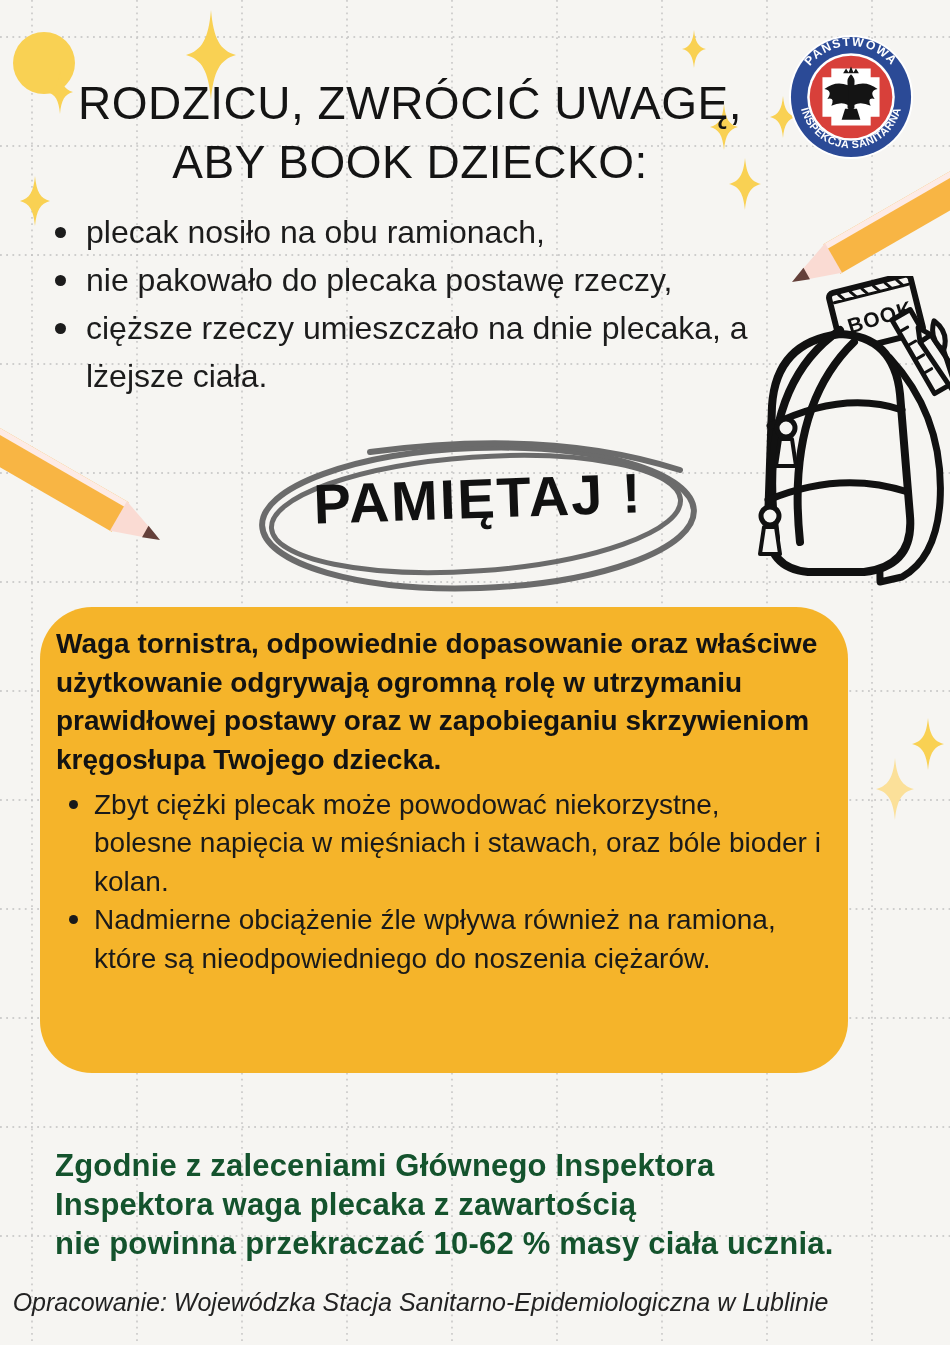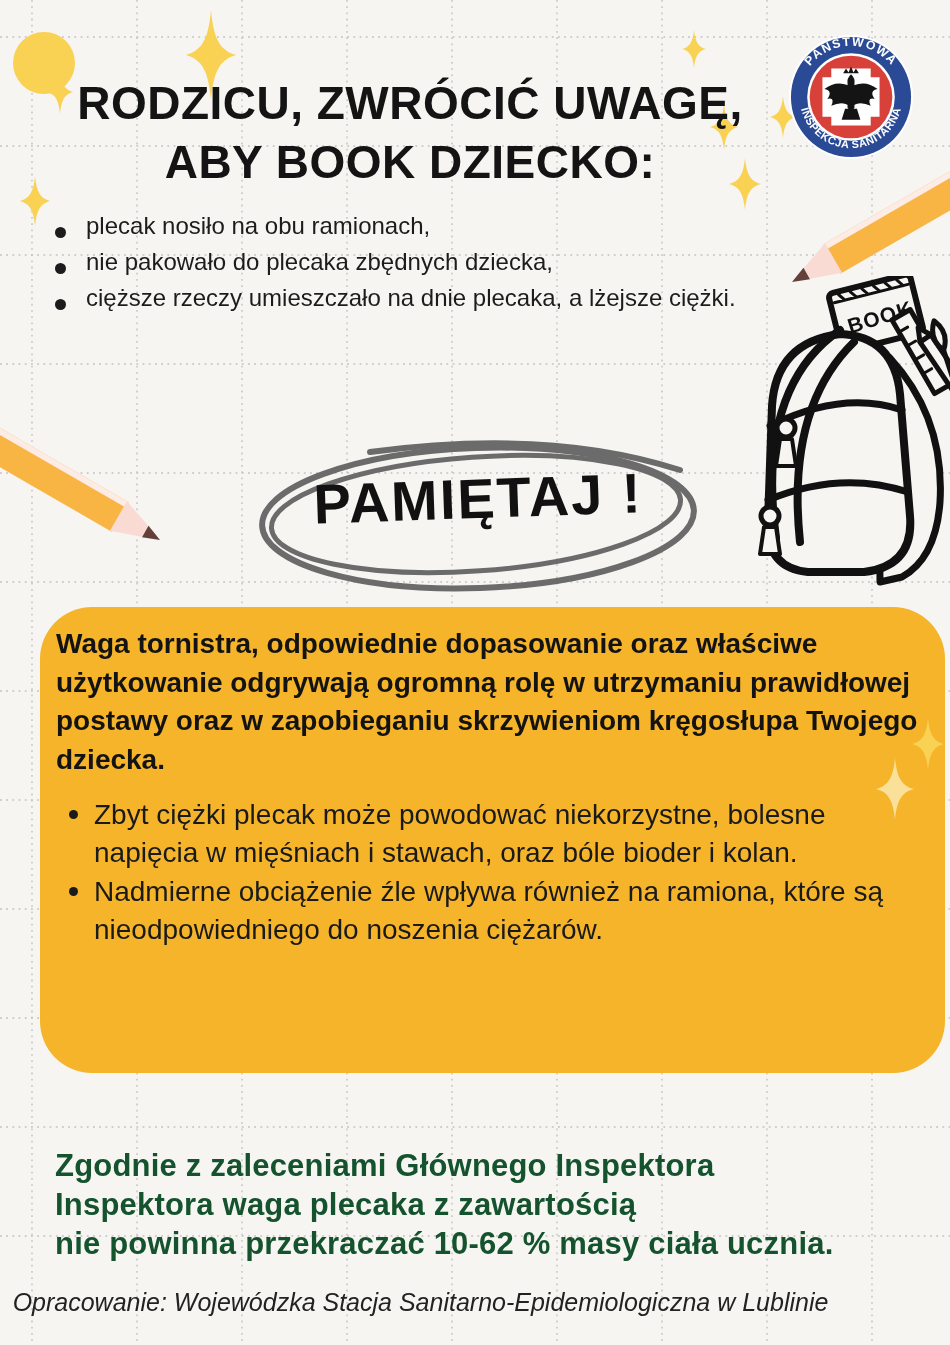--- a/index.html
+++ b/index.html
@@ -14,52 +14,52 @@
   
   #grid{position:absolute; left:0; top:0; z-index:0;}
 
   
   .deco{z-index:1;}
   .circle-deco{width:62px; height:62px; border-radius:50%; background:#f9d153;}
 
   
   .title{
     left:18px; top:74px; width:784px; z-index:3;
-    text-align:center; font-weight:700; font-size:46px; line-height:1.28;
+    text-align:center; font-weight:400; font-size:46px; line-height:1.28;
     letter-spacing:.5px; color:#141414;
   }
 
   
   .intro{left:46px; top:208px; width:772px; z-index:3;}
   .intro ul{list-style:none; margin:0; padding:0;}
   .intro li{
     position:relative; padding-left:40px;
-    font-size:24px; line-height:1.5; color:#1c1c1c;
+    font-size:32px; line-height:1.5; color:#1c1c1c;
   }
   .intro li::before{
     content:""; position:absolute; left:9px; top:19px;
     width:11px; height:11px; border-radius:50%; background:#1c1c1c;
   }
 
   
   .reminder-wrap{left:250px; top:426px; width:456px; height:176px; z-index:3;}
   .reminder-text{
     left:250px; top:466px; width:456px; z-index:4; text-align:center;
     font-size:56px; font-weight:800; letter-spacing:2px; color:#111;
     transform:rotate(-2deg);
   }
 
   
   .box{
-    left:40px; top:607px; width:905px; height:466px; z-index:2;
+    left:40px; top:607px; width:808px; height:466px; z-index:2;
     background:#f5b42a; border-radius:52px; box-sizing:border-box;
     padding:18px 24px 0 16px;
   }
   .box h2{margin:0; font-size:28px; font-weight:800; line-height:1.38; color:#131313;}
-  .box ul{list-style:none; margin:16px 0 0; padding:0 0 0 6px;}
+  .box ul{list-style:none; margin:6px 0 0; padding:0 0 0 6px;}
   .box li{
     position:relative; padding-left:32px;
     font-size:28px; line-height:1.38; color:#1a1a1a;
   }
   .box li::before{
     content:""; position:absolute; left:7px; top:14px;
     width:9px; height:9px; border-radius:50%; background:#1a1a1a;
   }
 
   
@@ -180,22 +180,22 @@
       <rect x="46" y="-17" width="210" height="34" fill="#f8b544"></rect>
       <rect x="46" y="-17" width="210" height="6" fill="#fdebe6"></rect>
       <polygon points="15,-5.5 48,-17 48,17 15,5.5" fill="#fadbd3"></polygon>
       <polygon points="0,0 17,-6.5 17,6.5" fill="#64403a"></polygon>
     </g>
   </svg>
 
   <div class="abs intro">
     <ul>
       <li>plecak nosiło na obu ramionach,</li>
-      <li>nie pakowało do plecaka zbędnych dziecka,</li>
-      <li>cięższe rzeczy umieszczało na dnie plecaka, a lżejsze ciężki.</li>
+      <li>nie pakowało do plecaka postawę rzeczy,</li>
+      <li>cięższe rzeczy umieszczało na dnie plecaka, a lżejsze ciała.</li>
     </ul>
   </div>
 
   <svg class="abs z2" style="left:742px; top:276px;" width="208" height="325" viewBox="0 0 208 325">
     <g stroke="#111111" stroke-linejoin="round" stroke-linecap="round" fill="#f6f5f2">
 
       <path d="M148 82 Q203 142 198 226 Q194 282 160 301 L138 306 L136 90 Z" stroke-width="7"></path>
 
       <g transform="translate(86,18) rotate(-14)">
         <rect x="0" y="0" width="84" height="60" rx="5" stroke-width="6"></rect>

